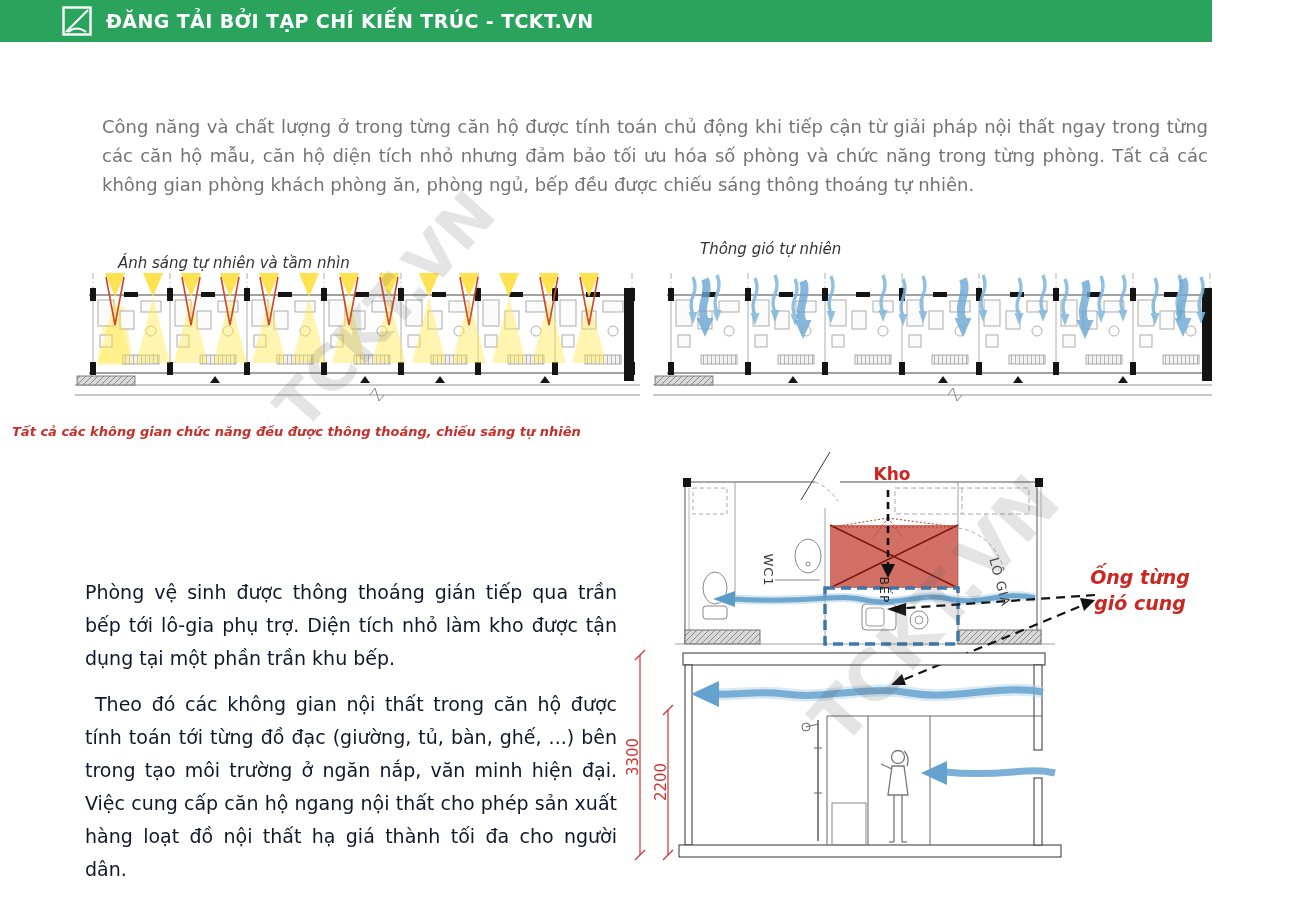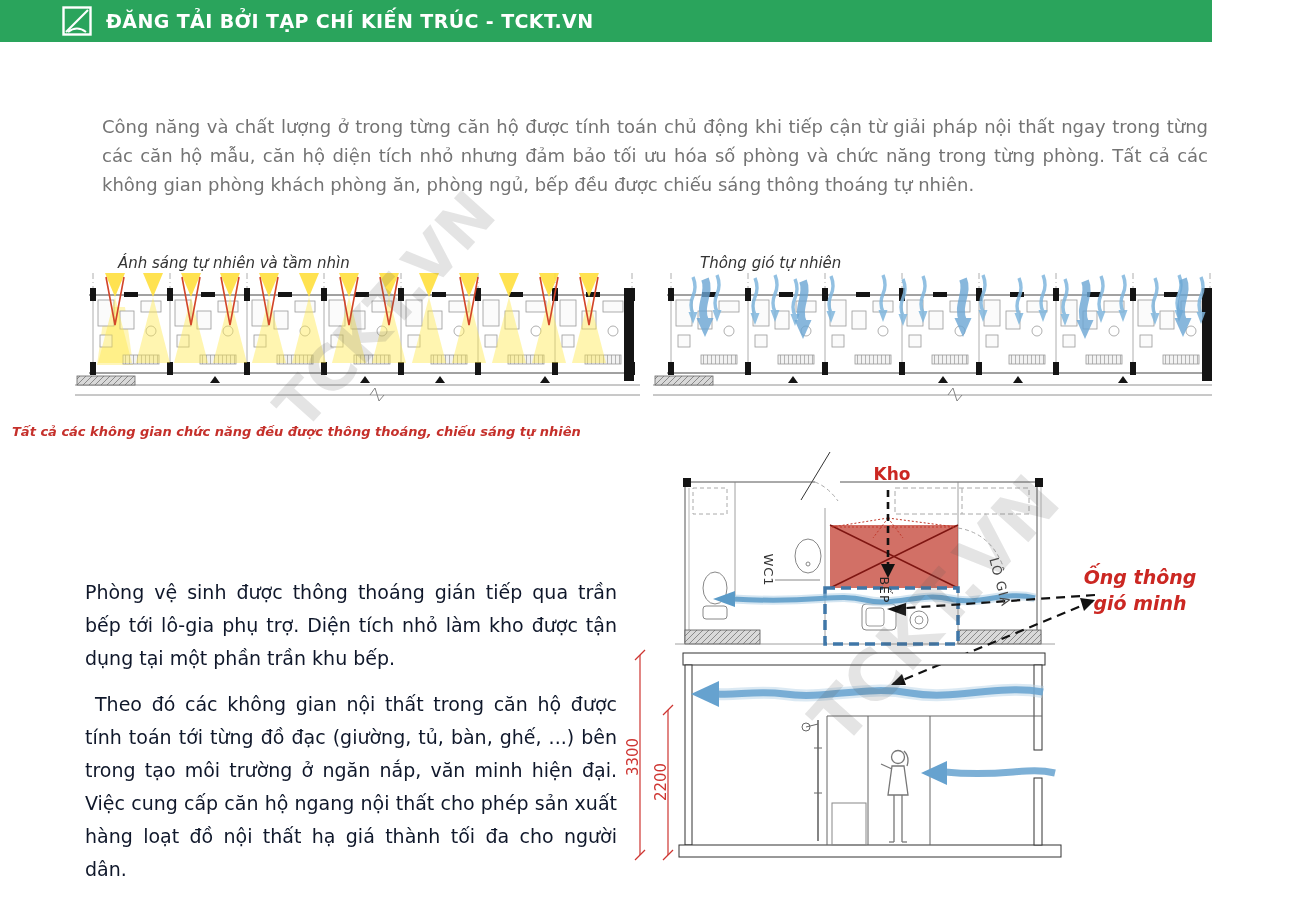--- a/index.html
+++ b/index.html
@@ -14,21 +14,21 @@
   
   .wm{position:absolute;color:rgba(90,90,90,.16);font-weight:bold;white-space:nowrap;
       pointer-events:none;z-index:5;}
   .wm1{left:385px;top:310px;font-size:62px;transform:translate(-50%,-50%) rotate(-48deg);}
   .wm2{left:935px;top:610px;font-size:70px;transform:translate(-50%,-50%) rotate(-48deg);}
   
   .intro{position:absolute;left:102px;top:112px;width:1106px;font-size:18px;line-height:29px;
          color:#737373;text-align:justify;}
   .diagram-caption{position:absolute;font-style:italic;color:#333;font-size:15px;}
   .cap-light{left:118px;top:254px;width:440px;}
-  .cap-vent{left:700px;top:254px;width:400px;}
+  .cap-vent{left:700px;top:240px;width:400px;}
   .highlight{position:absolute;left:0;top:424px;width:1296px;text-align:left;
              color:#c5302b;font-weight:bold;font-style:italic;font-size:13px;margin-left:12px;}
   .col-left{position:absolute;left:85px;width:532px;color:#0f172a;text-align:justify;
             font-size:19px;line-height:33px;}
   .p1{top:576px;}
   .p2{top:688px;text-indent:10px;}
   .pagenum{position:absolute;left:1276px;top:876px;font-size:23px;color:#1e1e1e;}
   
   .svgabs{position:absolute;}
   
@@ -327,20 +327,20 @@
       <line x1="48" y1="267" x2="58" y2="257"></line>
         <line x1="48" y1="412" x2="58" y2="402"></line>
     </g>
   </svg>
 
   <div class="lab-kho">Kho</div>
   <div class="rlab lab-wc">WC1</div>
   <div class="rlab lab-bep">BẾP</div>
   <div class="rlab lab-logia">LÔ GIA</div>
   <div class="lab-vent">
-    <div>Ống thông</div>
-    <div>gió minh</div>
+    <div>Ống từng</div>
+    <div>gió cung</div>
   </div>
   <div class="rlab dim dim-3300">3300</div>
   <div class="rlab dim dim-2200">2200</div>
 
   <div class="pagenum">11</div>
 </div>
 
 </body></html>

